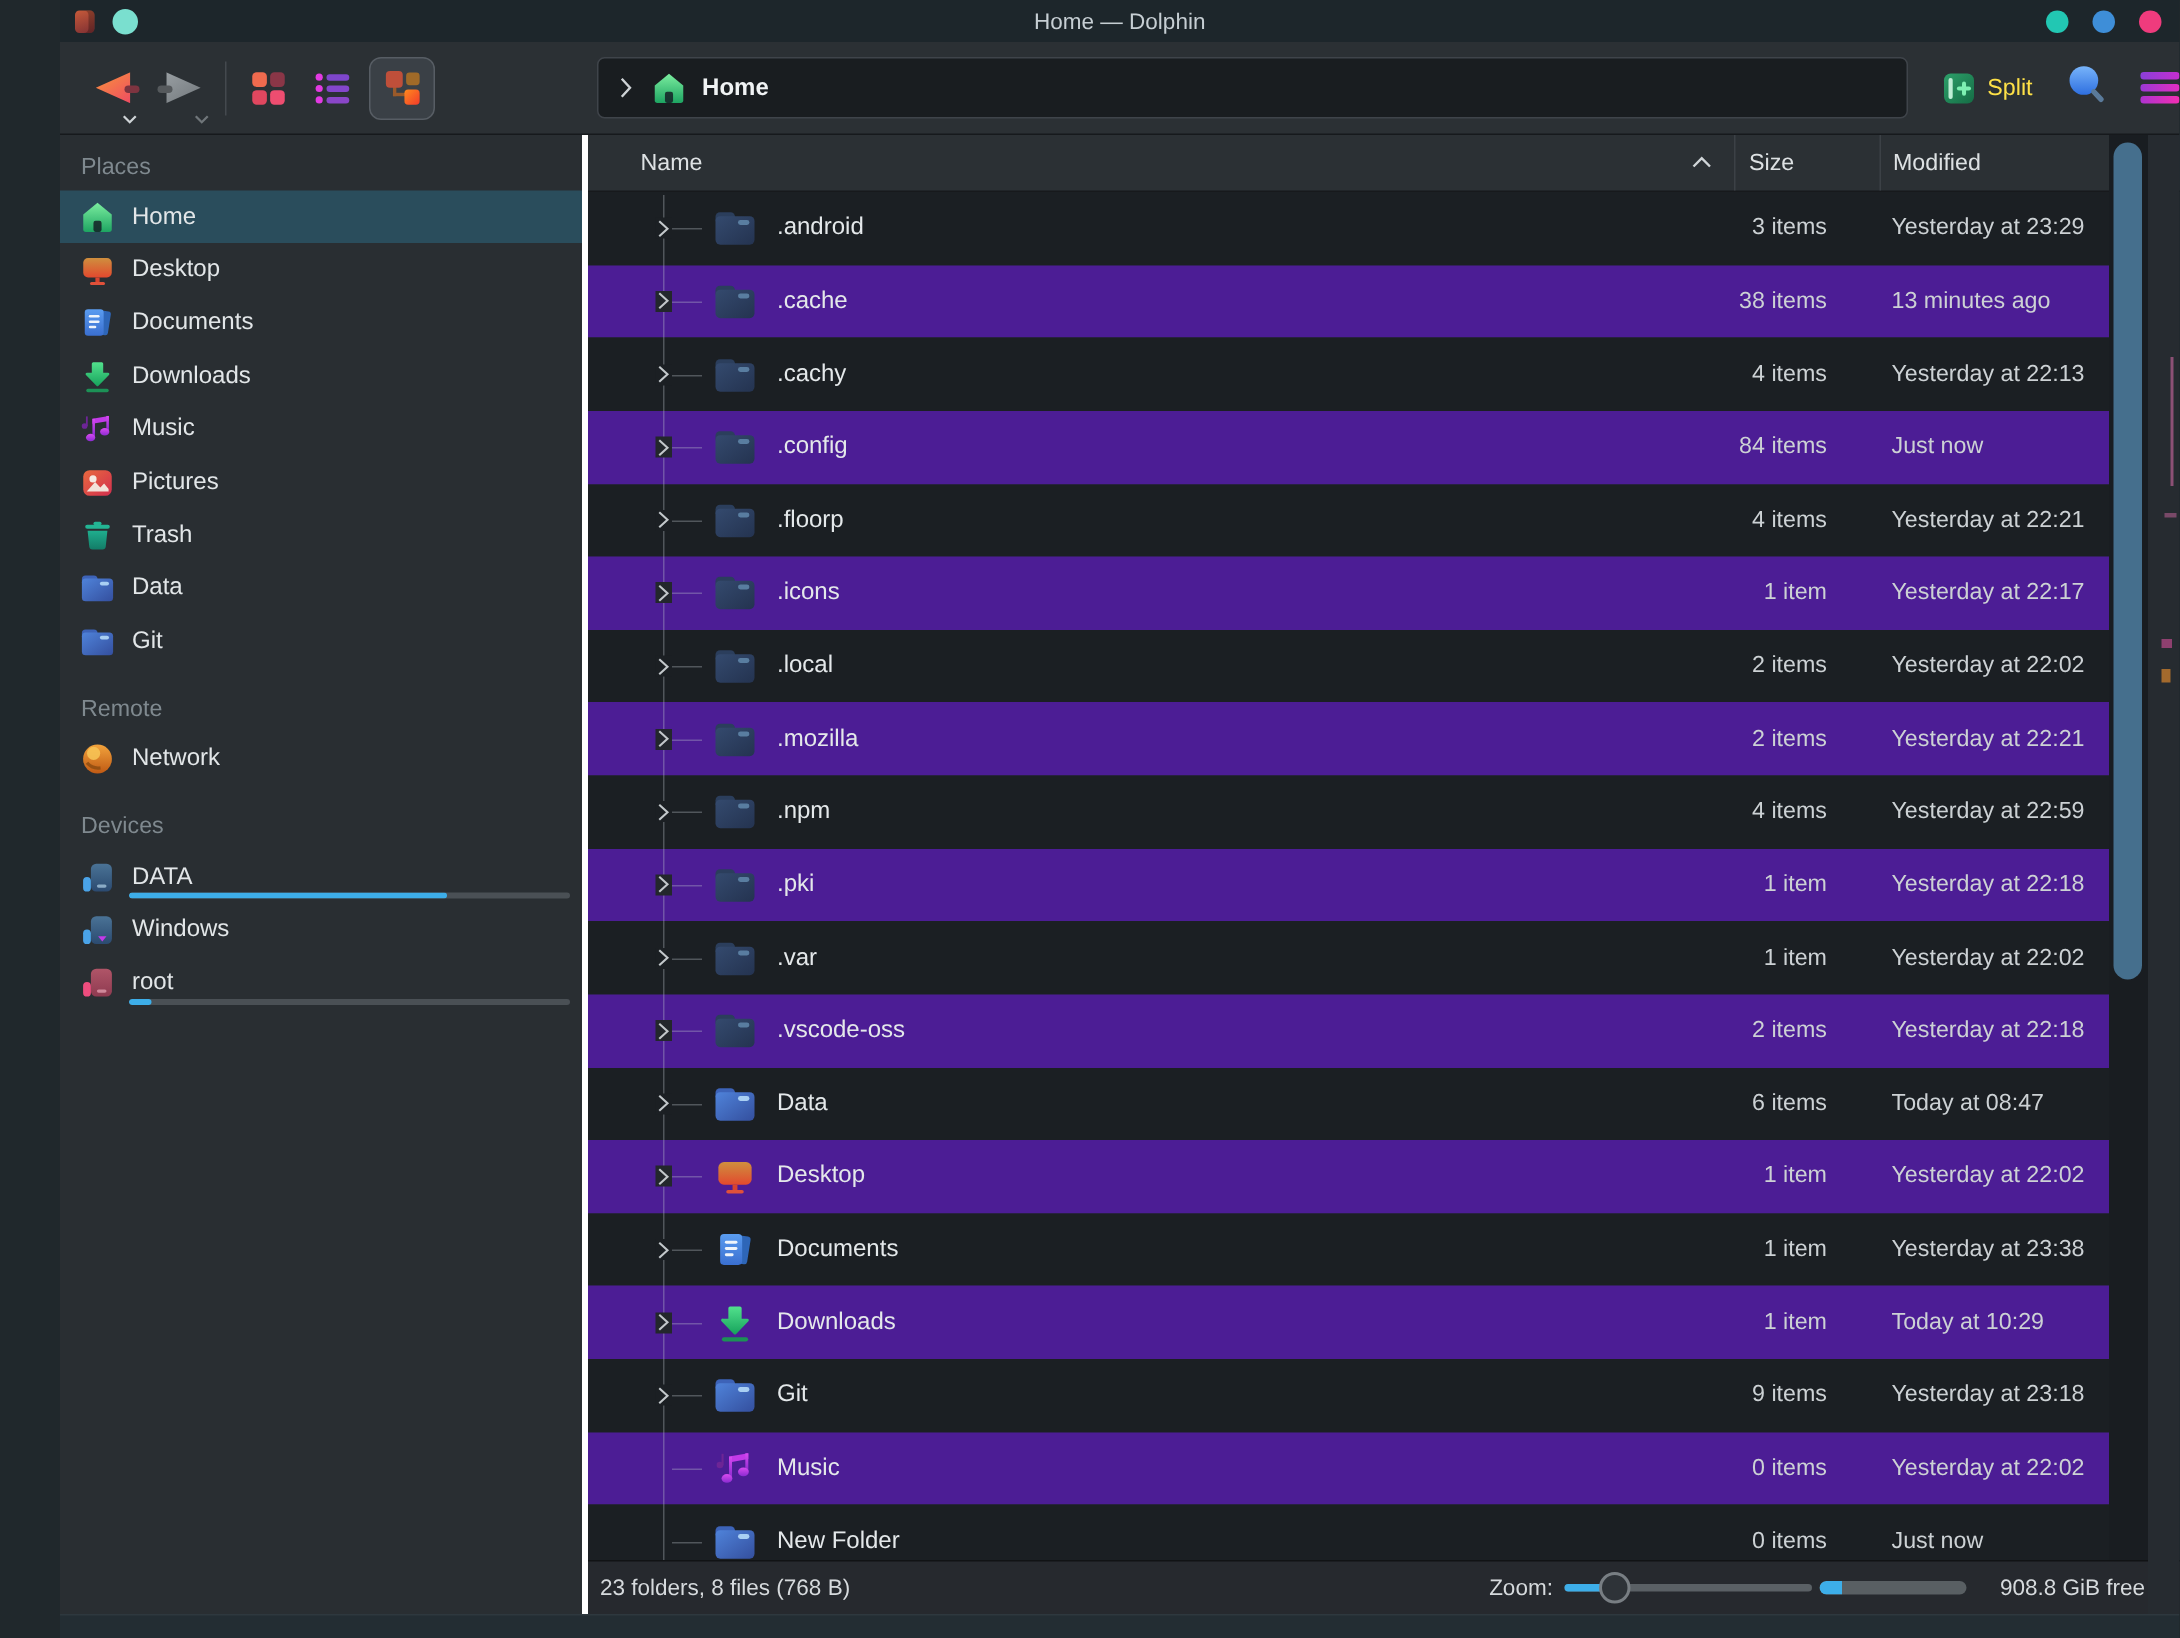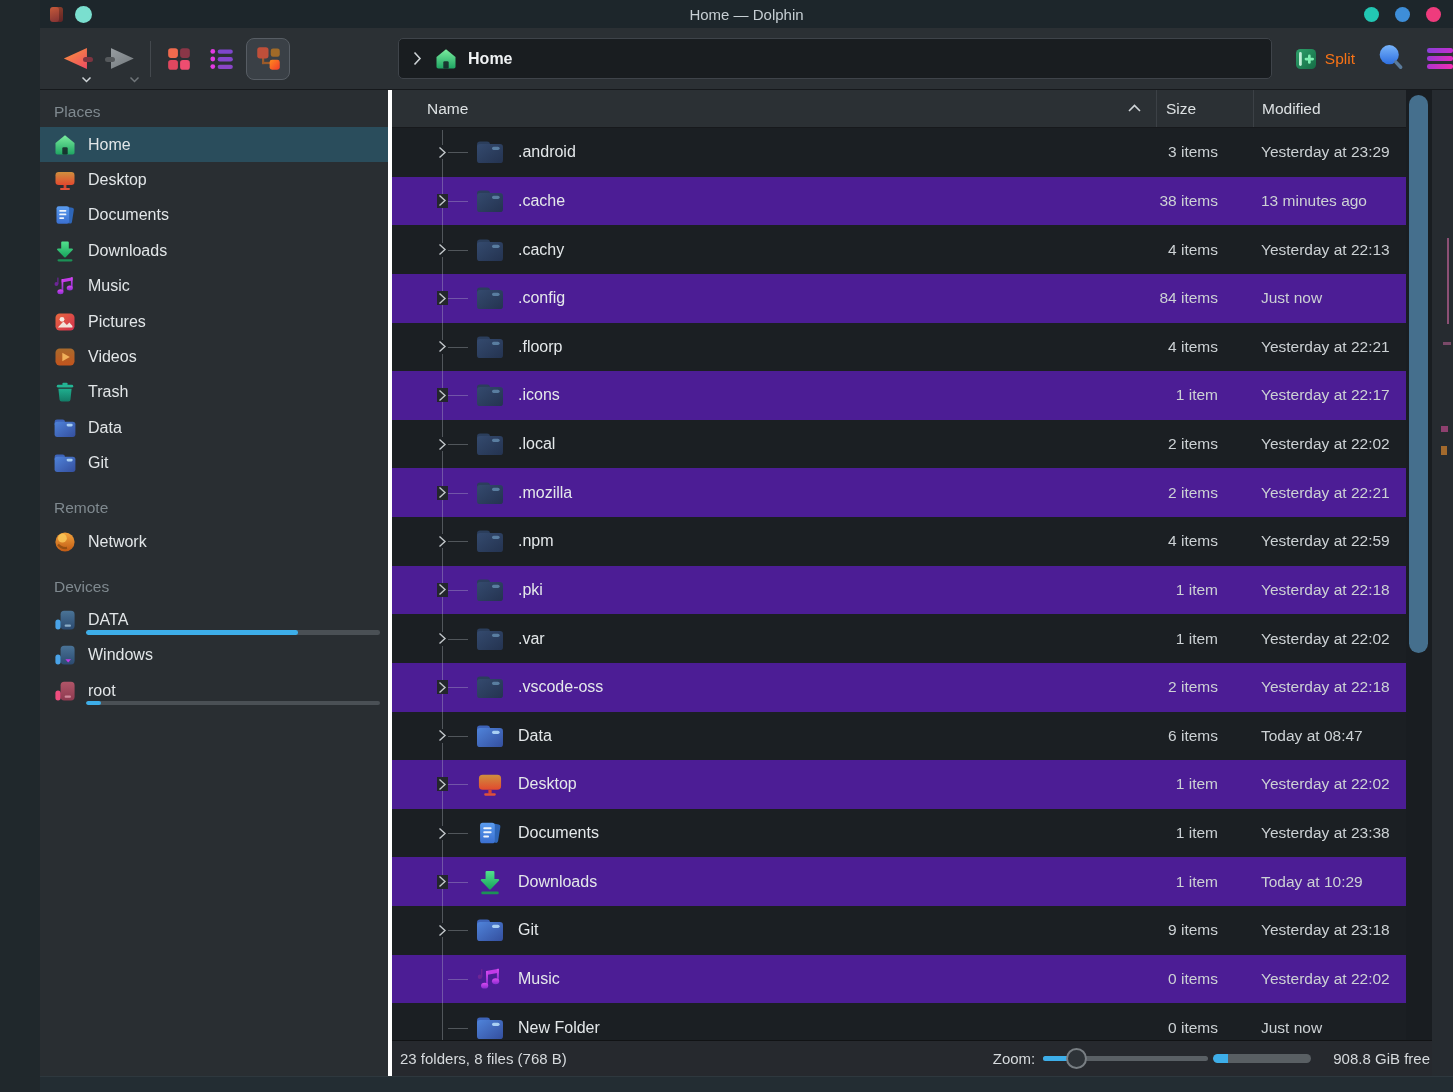--- a/index.html
+++ b/index.html
@@ -29,21 +29,21 @@
   .tool-sep { width:1px; height:36px; background:#44494e; margin:0 8px; }
   .viewbtn { width:40px; height:42px; display:flex; align-items:center; justify-content:center; border-radius:8px; }
   .viewbtn.sel { width:44px; background:#3a4046; border:1px solid #575d64; margin-left:2px; }
   .viewbtn + .viewbtn { margin-left:4px; }
 
   .urlbar { margin-left:108px; width:878px; height:41px; background:#191d20; border:1px solid #3f444a; border-radius:5px; display:flex; align-items:center; padding-left:14px; gap:12px; }
   .crumb { display:flex; align-items:center; gap:10px; }
   .crumb-label { font-size:16px; font-weight:bold; color:#f0f3f4; }
 
   .splitbtn { margin-left:22px; display:flex; align-items:center; gap:7px; }
-  .splitbtn span { font-size:15.5px; color:#f97316; }
+  .splitbtn span { font-size:15.5px; color:#fde047; }
   .searchbtn { margin-left:22px; }
   .menubtn { margin-left:22px; display:flex; flex-direction:column; gap:3.5px; }
   .menubtn i { display:block; width:26px; height:4.4px; border-radius:2.2px; }
   .menubtn i:nth-child(1){ background:linear-gradient(90deg,#8a3fd8,#c52ecf); }
   .menubtn i:nth-child(2){ background:linear-gradient(90deg,#9c38d6,#e22ec0); }
   .menubtn i:nth-child(3){ background:linear-gradient(90deg,#ad33cf,#f22eb2); }
 
   
   .main { flex:1; display:flex; min-height:0; }
   
@@ -332,35 +332,20 @@
               <circle cx="9" cy="9.3" r="2.4" fill="#f5e9e2"></circle>
               <path d="M4.8 17.6 L10.4 11.4 L13.9 15 L16.4 12.4 L19.4 16 V17.6 Z" fill="#f2e3da"></path>
             </svg>
           </span>
           <span class="side-label">Pictures</span>
         </div>
         <div class="side-item">
           <span class="side-ic">
             <svg viewBox="0 0 24 24">
               <defs>
-                <linearGradient id="gi8" x1="0" y1="0" x2="0" y2="1">
-                  <stop offset="0" stop-color="#a86a2c"></stop>
-                  <stop offset="1" stop-color="#c2541d"></stop>
-                </linearGradient>
-              </defs>
-              <rect x="2.5" y="3.5" width="19" height="17" rx="4.2" fill="url(#gi8)"></rect>
-              <path d="M9.3 7.8 L16.8 12 L9.3 16.2 Z" fill="#f0b05a"></path>
-            </svg>
-          </span>
-          <span class="side-label">Videos</span>
-        </div>
-        <div class="side-item">
-          <span class="side-ic">
-            <svg viewBox="0 0 24 24">
-              <defs>
                 <linearGradient id="gi9" x1="0" y1="0" x2="0" y2="1">
                   <stop offset="0" stop-color="#1fae8e"></stop>
                   <stop offset="1" stop-color="#137c67"></stop>
                 </linearGradient>
               </defs>
               <rect x="9.3" y="2.8" width="5.4" height="2.4" rx="1.2" fill="#23b594"></rect>
               <rect x="3.8" y="4.8" width="16.4" height="2.7" rx="1.35" fill="#23b594"></rect>
               <path d="M5.4 8.8 h13.2 l-1.1 10.6 a2.2 2.2 0 0 1 -2.2 2 h-6.6 a2.2 2.2 0 0 1 -2.2 -2 Z" fill="url(#gi9)"></path>
             </svg>
           </span>

